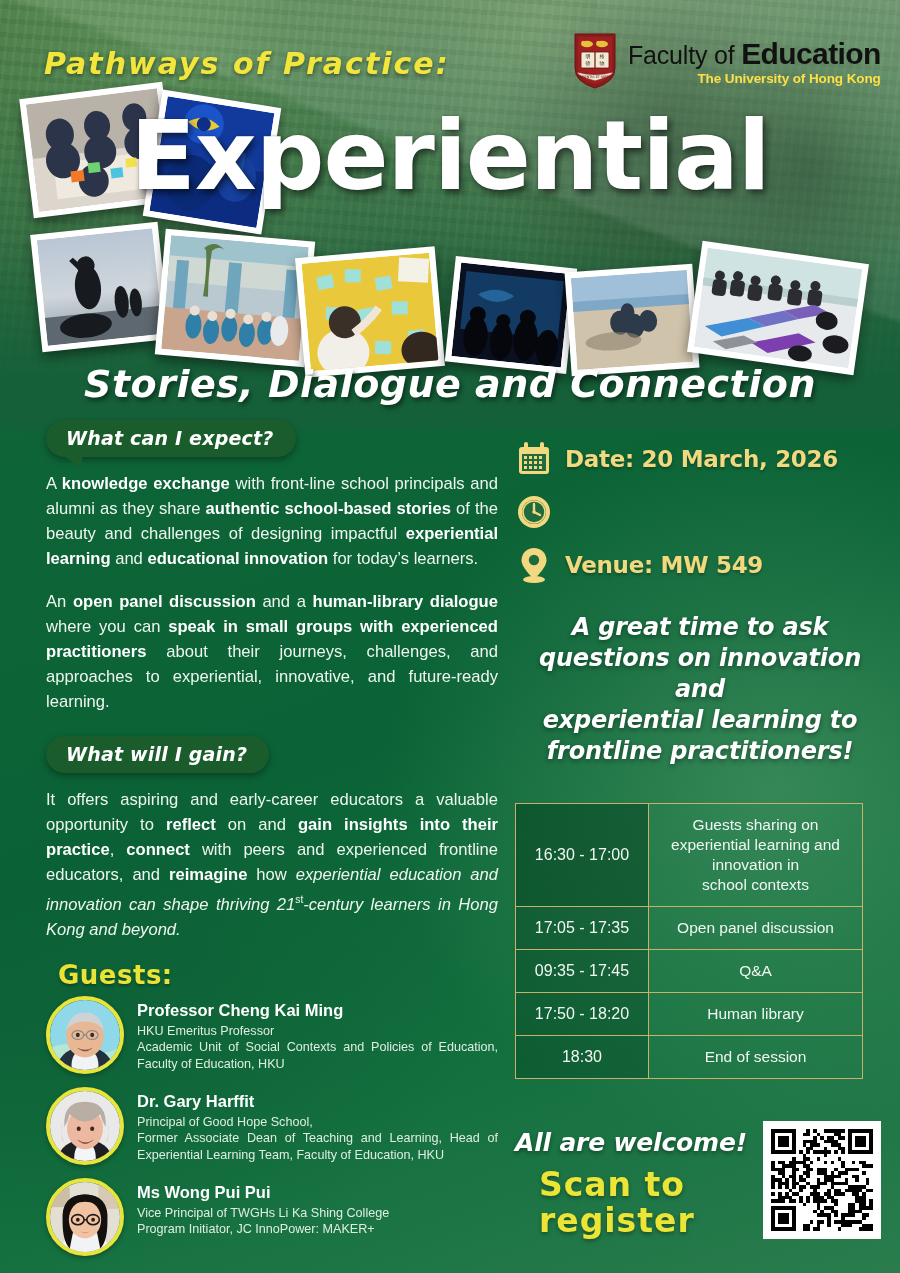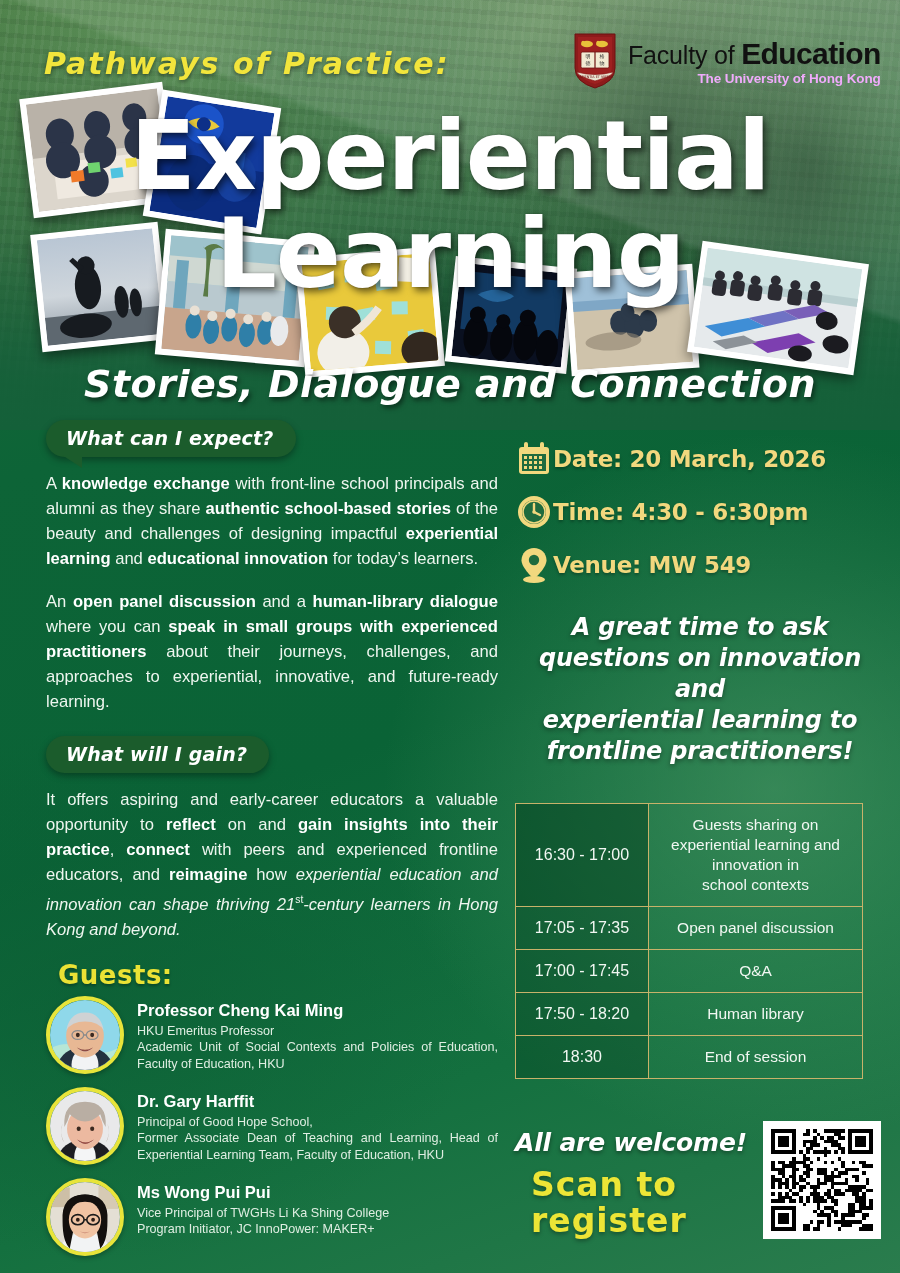--- a/index.html
+++ b/index.html
@@ -57,21 +57,21 @@
     position:absolute; left:572px; top:30px; width:300px; height:62px;
     display:flex; align-items:center; gap:10px;
   }
   .crest{ width:46px; height:58px; flex:0 0 auto; }
   .fac-text{ line-height:1; padding-top:2px;}
   .fac-line1{
     font-size:25px; color:#111; letter-spacing:-.2px; white-space:nowrap;
   }
   .fac-line1 b{ font-size:30px; font-weight:bold; letter-spacing:-.6px;}
   .fac-line2{
-    font-size:13.5px; font-weight:bold; color:#f0abfc; text-align:right;
+    font-size:13.5px; font-weight:bold; color:#fde047; text-align:right;
     margin-top:3px; letter-spacing:-.1px; white-space:nowrap;
   }
 
   
   .kicker{
     position:absolute; left:44px; top:46px; width:560px;
     font-family:"DejaVu Sans", sans-serif;
     font-weight:bold; font-style:italic;
     font-size:30px; color:#f2e53c; letter-spacing:2px;
     text-shadow: 0 2px 4px rgba(0,0,0,.45);
@@ -144,21 +144,21 @@
     border:4px solid #e8e43a; overflow:hidden; position:relative;
     box-shadow:0 2px 5px rgba(0,0,0,.3);
   }
   .avatar .face{ position:absolute; inset:0; }
   .g-txt{ padding-top:5px; }
   .g-name{ color:#fff; font-weight:bold; font-size:16.5px; margin-bottom:3px; }
   .g-role{ color:#dfeee2; font-size:12.6px; line-height:16.5px; text-align:justify; }
 
   
   .col-right{ position:absolute; left:515px; top:438px; width:370px; z-index:8;}
-  .info-row{ display:flex; align-items:center; margin-bottom:11px; height:42px;}
+  .info-row{ display:flex; align-items:center; gap:12px; margin-bottom:11px; height:42px;}
   .info-ic{ flex:0 0 auto; width:38px; height:40px; display:flex; align-items:center; justify-content:center;}
   .info-tx{
     font-family:"DejaVu Sans", sans-serif; font-weight:bold;
     color:#f2d87e; font-size:23px; letter-spacing:-.3px; white-space:nowrap;
     text-shadow:0 2px 3px rgba(0,0,0,.28);
   }
   .callout{
     margin-top:26px; text-align:center; color:#fff;
     font-family:"DejaVu Sans", sans-serif; font-weight:bold; font-style:italic;
     font-size:24px; line-height:31px; letter-spacing:-.2px;
@@ -177,21 +177,21 @@
 
   .bottom{
     margin-top:42px; display:flex; align-items:flex-end; gap:16px;
   }
   .bottom-txt{ padding-top:6px; }
   .welcome{
     color:#fff; font-family:"DejaVu Sans", sans-serif; font-weight:bold; font-style:italic;
     font-size:25px; letter-spacing:-.2px; text-shadow:0 2px 4px rgba(0,0,0,.4);
   }
   .scan{
-    margin-top:10px; margin-left:16px; color:#ece536;
+    margin-top:10px; margin-left:24px; color:#ece536;
     font-family:"DejaVu Sans", sans-serif; font-weight:bold;
     font-size:33px; line-height:36px; letter-spacing:1px;
     text-shadow:0 2px 4px rgba(0,0,0,.35);
   }
   .qr-wrap{
     width:118px; height:118px; background:#fff; padding:8px; flex:0 0 auto;
   }
   .qr{ width:100%; height:100%; display:block; }
 </style>
 </head>
@@ -407,21 +407,20 @@
             <ellipse cx="140" cy="78" rx="13" ry="9"></ellipse>
           <ellipse cx="106" cy="92" rx="12" ry="8"></ellipse>
         </g>
       </svg>
     </div>
   </div>
 
   <div class="kicker">Pathways  of  Practice:</div>
   <div class="title-main">
     <span class="t-line l1">Experiential</span>
-    <span class="t-line l2">Learning</span>
   </div>
   <div class="subtitle">Stories, Dialogue and Connection</div>
 
   <div class="col-left">
 
     <div class="bubble tail">What can I expect?</div>
 
     <div class="para"><span>A </span><b>knowledge exchange</b><span> with front-line school principals and alumni as they share </span><b>authentic school-based stories</b><span> of the beauty and challenges of designing impactful </span><b>experiential learning</b><span> and </span><b>educational innovation</b><span> for today’s learners.</span></div>
     <div class="para"><span>An </span><b>open panel discussion</b><span> and a </span><b>human-library dialogue</b><span> where you can </span><b>speak in small groups with experienced practitioners</b><span> about their journeys, challenges, and approaches to experiential, innovative, and future-ready learning.</span></div>
 
@@ -534,21 +533,20 @@
       <span class="info-ic">
         <svg width="36" height="36" viewBox="0 0 36 36">
           <circle cx="18" cy="18" r="16" fill="#f2d87e"></circle>
           <circle cx="18" cy="18" r="12" fill="#1f6b3e"></circle>
           <circle cx="18" cy="18" r="11" fill="none" stroke="#f2d87e" stroke-width="1.6"></circle>
           <line x1="18" y1="18" x2="18" y2="10" stroke="#f2d87e" stroke-width="2.4" stroke-linecap="round"></line>
           <line x1="18" y1="18" x2="24" y2="21" stroke="#f2d87e" stroke-width="2.4" stroke-linecap="round"></line>
           <circle cx="18" cy="18" r="1.7" fill="#f2d87e"></circle>
         </svg>
       </span>
-      <span class="info-tx">Time: 4:30 - 6:30pm</span>
     </div>
 
     <div class="info-row">
       <span class="info-ic">
         <svg width="36" height="38" viewBox="0 0 36 38">
           <path d="M18 2 C11 2 5.5 7.4 5.5 14.2 C5.5 22 18 33 18 33 S30.5 22 30.5 14.2 C30.5 7.4 25 2 18 2Z" fill="#f2d87e"></path>
           <circle cx="18" cy="14" r="5.2" fill="#1f6b3e"></circle>
           <ellipse cx="18" cy="33.5" rx="11" ry="3.6" fill="#f2d87e"></ellipse>
         </svg>
       </span>
@@ -566,21 +564,21 @@
       <tbody>
         <tr>
           <td class="t">16:30 - 17:00</td>
           <td>Guests sharing on<br>experiential learning and<br>innovation in<br>school contexts</td>
         </tr>
         <tr>
           <td class="t">17:05 - 17:35</td>
           <td>Open panel discussion</td>
         </tr>
         <tr>
-          <td class="t">17:00 - 17:45</td>
+          <td class="t">09:35 - 17:45</td>
           <td>Q&amp;A</td>
         </tr>
         <tr>
           <td class="t">17:50 - 18:20</td>
           <td>Human library</td>
         </tr>
         <tr>
           <td class="t">18:30</td>
           <td>End of session</td>
         </tr>

